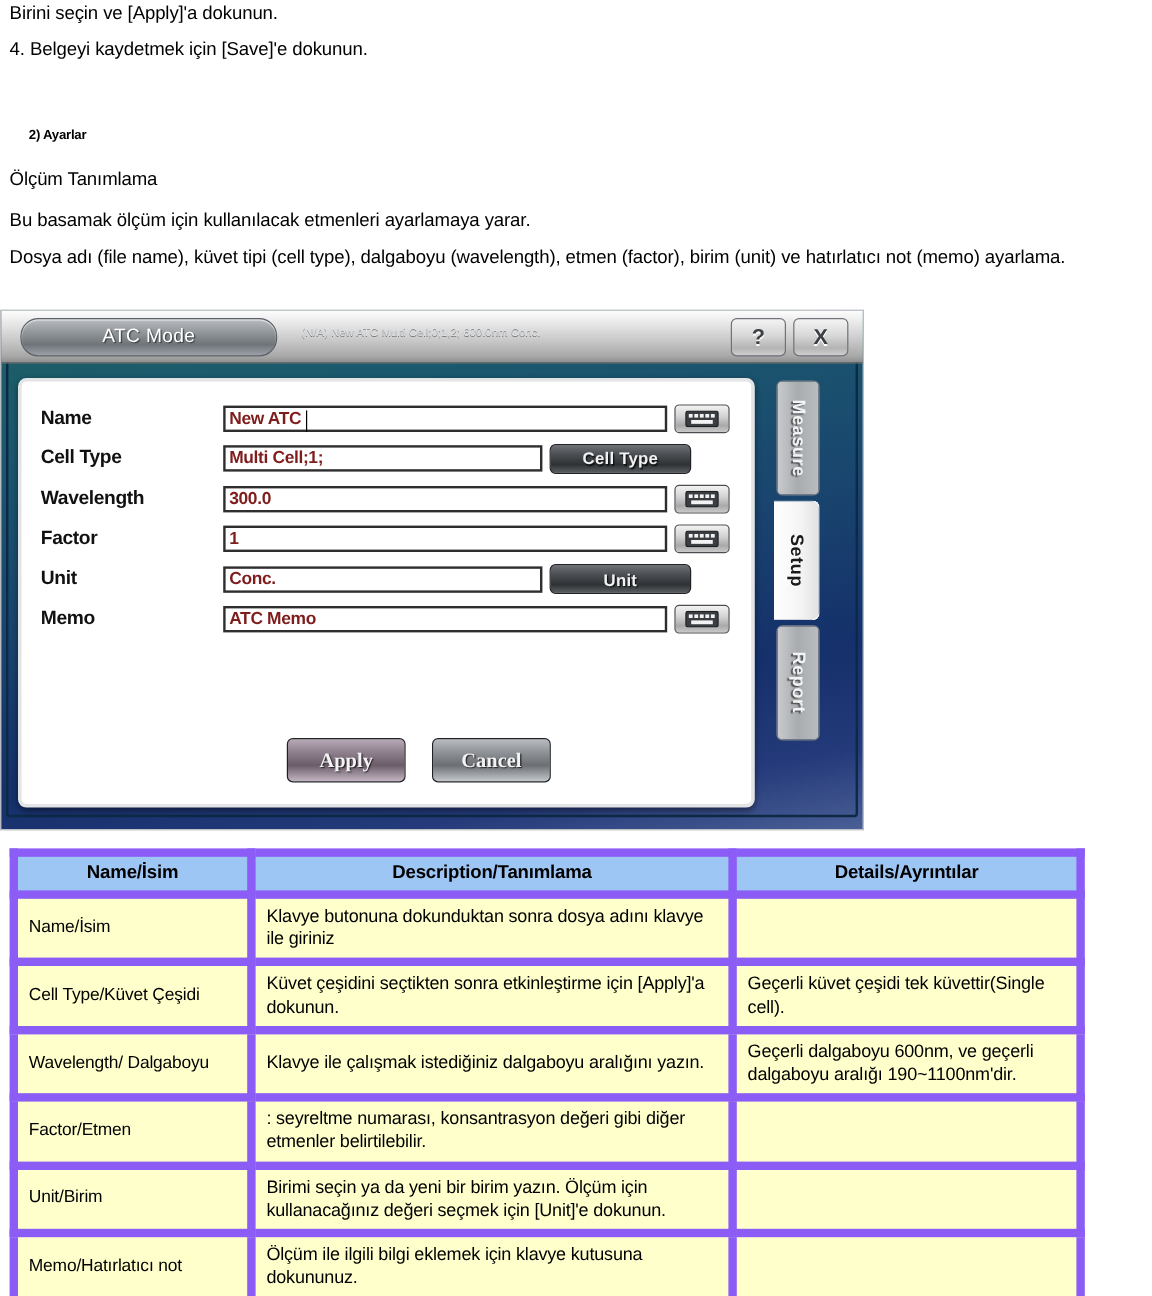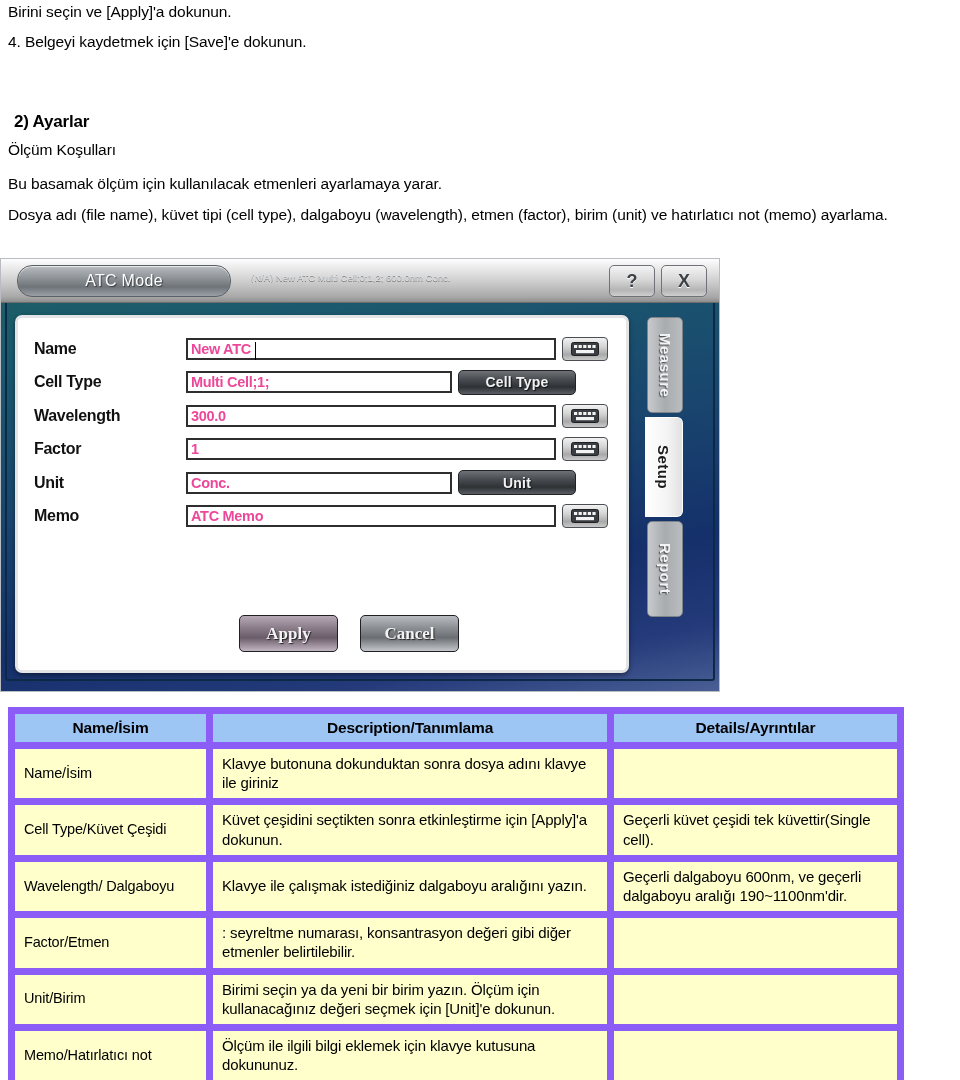--- a/index.html
+++ b/index.html
@@ -28,23 +28,23 @@
     font-size: 15.5px;
     line-height: 1.30;
     margin: 0 0 16px 0;
     padding: 0 6px 0 8px;
     letter-spacing: -0.1px;
   }
   .para-1 { position: absolute; left: 0; top: 2px; width: 940px; }
   .para-2 { position: absolute; left: 0; top: 32px; width: 940px; }
   .heading {
     position: absolute;
-    left: 6px;
+    left: 16px;
     top: 98px;
-    font-size: 17px;
+    font-size: 11px;
     font-weight: bold;
     padding: 0 0 0 8px;
     letter-spacing: -0.2px;
   }
   .para-3 { position: absolute; left: 0; top: 140px; width: 940px; }
   .para-4 { position: absolute; left: 0; top: 174px; width: 940px; }
   .para-5 {
     position: absolute; left: 0; top: 205px; width: 950px;
     line-height: 1.35;
   }
@@ -162,21 +162,21 @@
   .finput {
     height: 22px;
     background: #ffffff;
     border: 2px solid #2e2e2e;
     box-sizing: border-box;
     display: flex;
     align-items: center;
     padding: 0 2px 0 3px;
     font-size: 14.5px;
     font-weight: bold;
-    color: #ec4899;
+    color: #7f1d1d;
     letter-spacing: -0.3px;
     position: relative;
   }
   .finput.wide  { width: 370px; }
   .finput.short { width: 266px; }
   .finput.caret::after {
     content: "";
     position: absolute;
     left: 67px; top: 2px;
     width: 1px; height: 18px;
@@ -326,21 +326,21 @@
   col.c3 { width: 290px; }
   td.name-cell { font-size: 14.5px; }
 </style>
 </head>
 <body>
 
 <div class="doc">
   <p class="para para-1">Birini seçin ve [Apply]'a dokunun.</p>
   <p class="para para-2">4. Belgeyi kaydetmek için [Save]'e dokunun.</p>
   <h2 class="heading">2) Ayarlar</h2>
-  <p class="para para-3">Ölçüm Koşulları</p>
+  <p class="para para-3">Ölçüm Tanımlama</p>
   <p class="para para-4">Bu basamak ölçüm için kullanılacak etmenleri ayarlamaya yarar.</p>
   <p class="para para-5">Dosya adı (file name), küvet tipi (cell type), dalgaboyu (wavelength), etmen (factor), birim (unit) ve hatırlatıcı not (memo) ayarlama.</p>
 </div>
 
 <div class="shot">
   <div class="shot-inner-frame"></div>
 
   <div class="titlebar">
     <div class="mode-pill">
       <span>ATC Mode</span>

